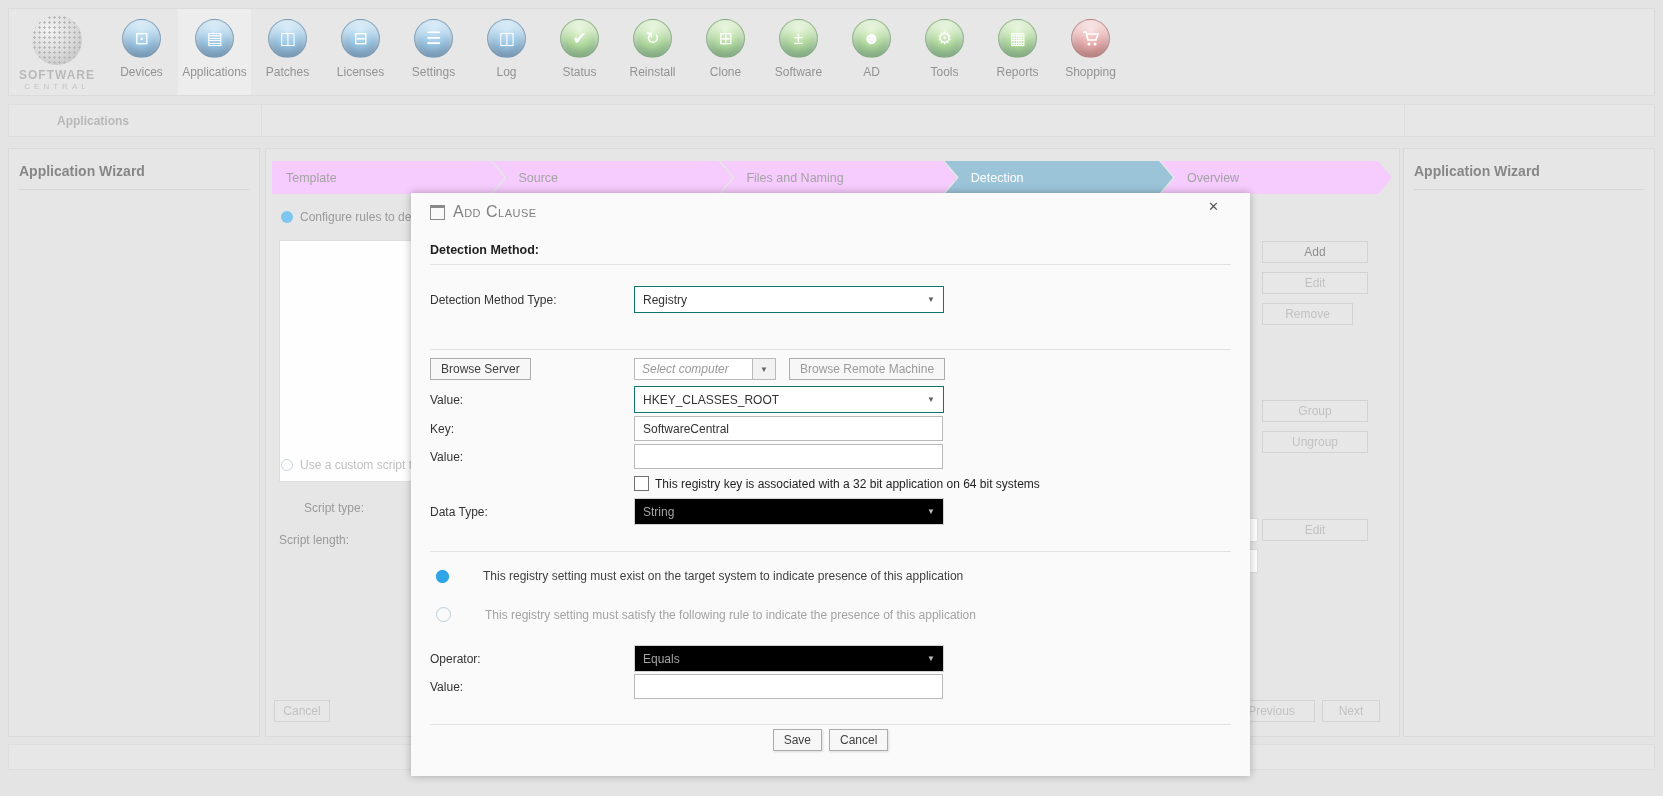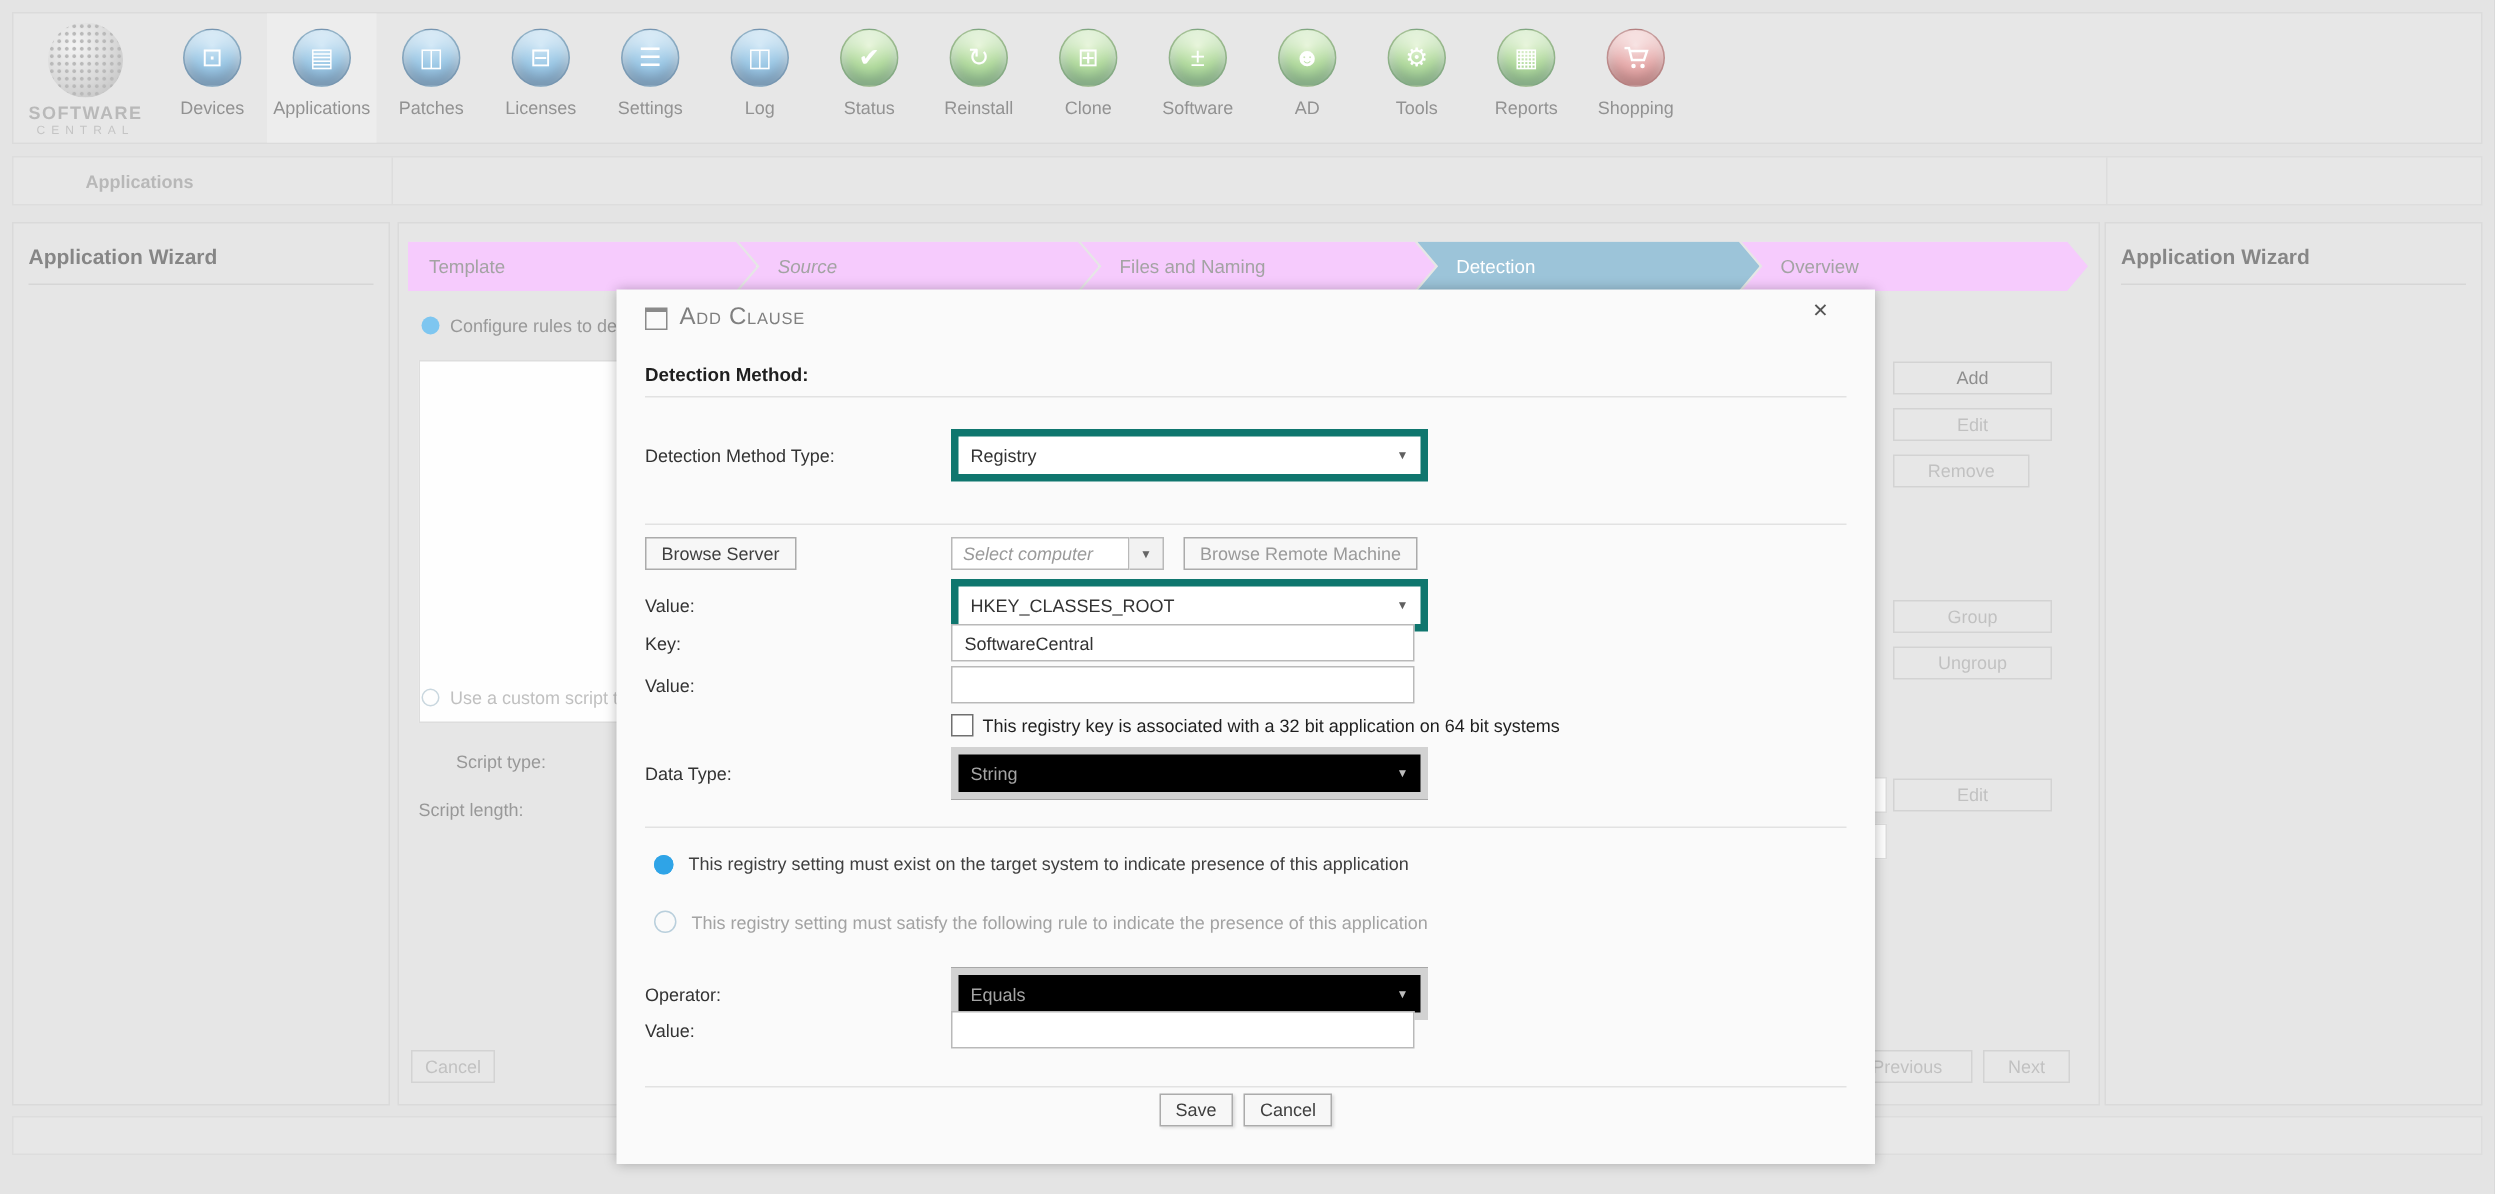--- a/index.html
+++ b/index.html
@@ -60,34 +60,34 @@
   .modal{left:411px;top:193px;width:839px;height:583px;background:#fafafa;z-index:50;box-shadow:0 0 8px rgba(0,0,0,.28);padding:0 19px;}
   .m-header{position:relative;padding-top:6px;height:26px;display:flex;align-items:center;}
   .m-winicon{width:13px;height:11px;border:1px solid #8a8a8a;border-top:3px solid #8a8a8a;margin-right:8px;}
   .m-title{font-variant:small-caps;font-size:16px;color:#7f7f7f;letter-spacing:.5px;}
   .m-close{position:absolute;right:12px;top:6px;font-size:13px;color:#555;cursor:pointer;}
   .m-section{margin-top:18px;font-size:12.5px;font-weight:bold;color:#1f1f1f;}
   .m-sep{height:1px;background:#e2e2e2;margin-top:7px;}
   .frow{display:grid;grid-template-columns:204px 1fr;align-items:center;}
   .flabel{font-size:12px;color:#333;}
   .fctl{position:relative;}
-  .dd{position:relative;background:#fff;border:5px solid #0f766e;height:25px;display:flex;align-items:center;padding-left:8px;font-size:12px;color:#333;width:300px;cursor:pointer;}
+  .dd{position:relative;background:#fff;border:1px solid #0f766e;height:25px;display:flex;align-items:center;padding-left:8px;font-size:12px;color:#333;width:300px;cursor:pointer;}
   .dd .arr{position:absolute;right:8px;font-size:8px;color:#606060;}
   .dd.disabled{background:#000000;border-color:#d2d2d2;color:#a4a4a4;cursor:default;}
   .dd.disabled .arr{color:#bcbcbc;}
   .tin{background:#fff;border:1px solid #b9b9b9;height:23px;width:291px;padding:0 8px;font-size:12px;color:#333;font-family:inherit;}
   .mbtn{background:#f7f7f7;border:1px solid #ababab;font-size:12px;color:#3f3f3f;padding:0 10px;height:22px;display:inline-flex;align-items:center;cursor:pointer;}
   .mbtn.dim{color:#9a9a9a;}
   .combo{display:inline-flex;height:22px;}
   .combo .cbox{border:1px solid #b9b9b9;background:#fff;width:110px;display:flex;align-items:center;padding-left:7px;font-size:12px;font-style:italic;color:#9a9a9a;}
   .combo .cbtn{border:1px solid #b9b9b9;border-left:none;background:#f2f2f2;width:22px;display:flex;align-items:center;justify-content:center;font-size:8px;color:#666;cursor:pointer;}
   .chkrow{margin-left:204px;display:flex;align-items:center;}
   .chk{width:13px;height:13px;border:1px solid #707070;background:#fff;margin-right:6px;cursor:pointer;}
   .chklabel{font-size:12px;color:#1f1f1f;}
-  .radrow{display:flex;align-items:center;margin-left:6px;}
+  .radrow{display:flex;align-items:center;margin-left:6px;gap:24px;}
   .rad{width:13px;height:13px;border-radius:50%;margin-right:10px;}
   .rad.sel{background:#2fa4e7;box-shadow:inset 0 0 0 2px #2fa4e7;cursor:pointer;}
   .rad.unsel{border:1px solid #b9cfdc;cursor:pointer;}
   .radlabel{font-size:12px;color:#3f3f3f;}
   .radlabel.dim{color:#a3a3a3;}
   .m-btnrow{display:flex;justify-content:center;gap:7px;margin-top:4px;}
   .m-btnrow .mbtn{box-shadow:1px 1px 2px rgba(0,0,0,.12);}
 </style>
 </head>
 <body>
@@ -201,21 +201,21 @@
     <div class="panel-title">Application Wizard</div>
     <div class="panel-hr"></div>
   </div>
 
   <div class="abs panel" style="left:265px;top:148px;width:1135px;height:589px;"></div>
 
   <div class="abs tabstrip">
     <div class="wtab first" style="width:243px;z-index:5;">
         <span>Template</span>
       </div>
-    <div class="wtab" style="width:238px;margin-left:-12px;z-index:4;font-style:italic;">
+    <div class="wtab" style="width:238px;margin-left:-12px;z-index:4;">
         <span>Source</span>
       </div>
     <div class="wtab" style="width:234px;margin-left:-12px;z-index:3;">
         <span>Files and Naming</span>
       </div>
     <div class="wtab active" style="width:225px;margin-left:-12px;z-index:2;">
         <span>Detection</span>
       </div>
     <div class="wtab" style="width:228px;margin-left:-12px;z-index:1;">
         <span>Overview</span>

